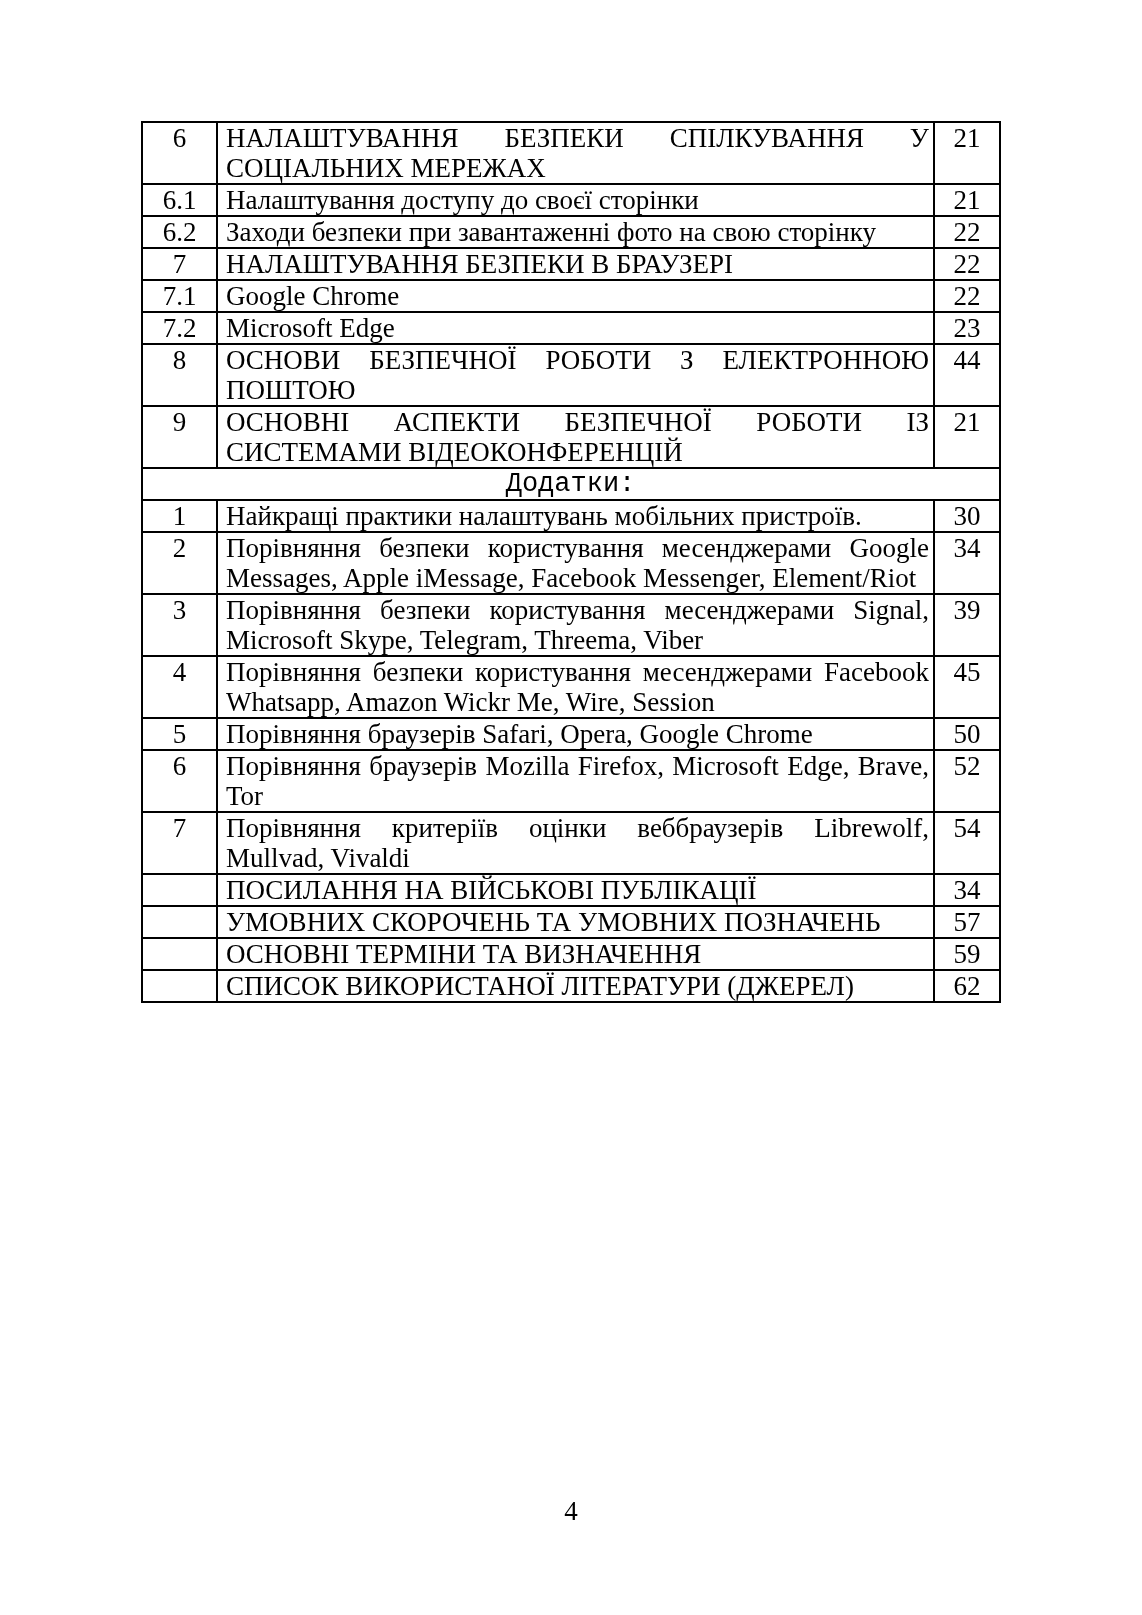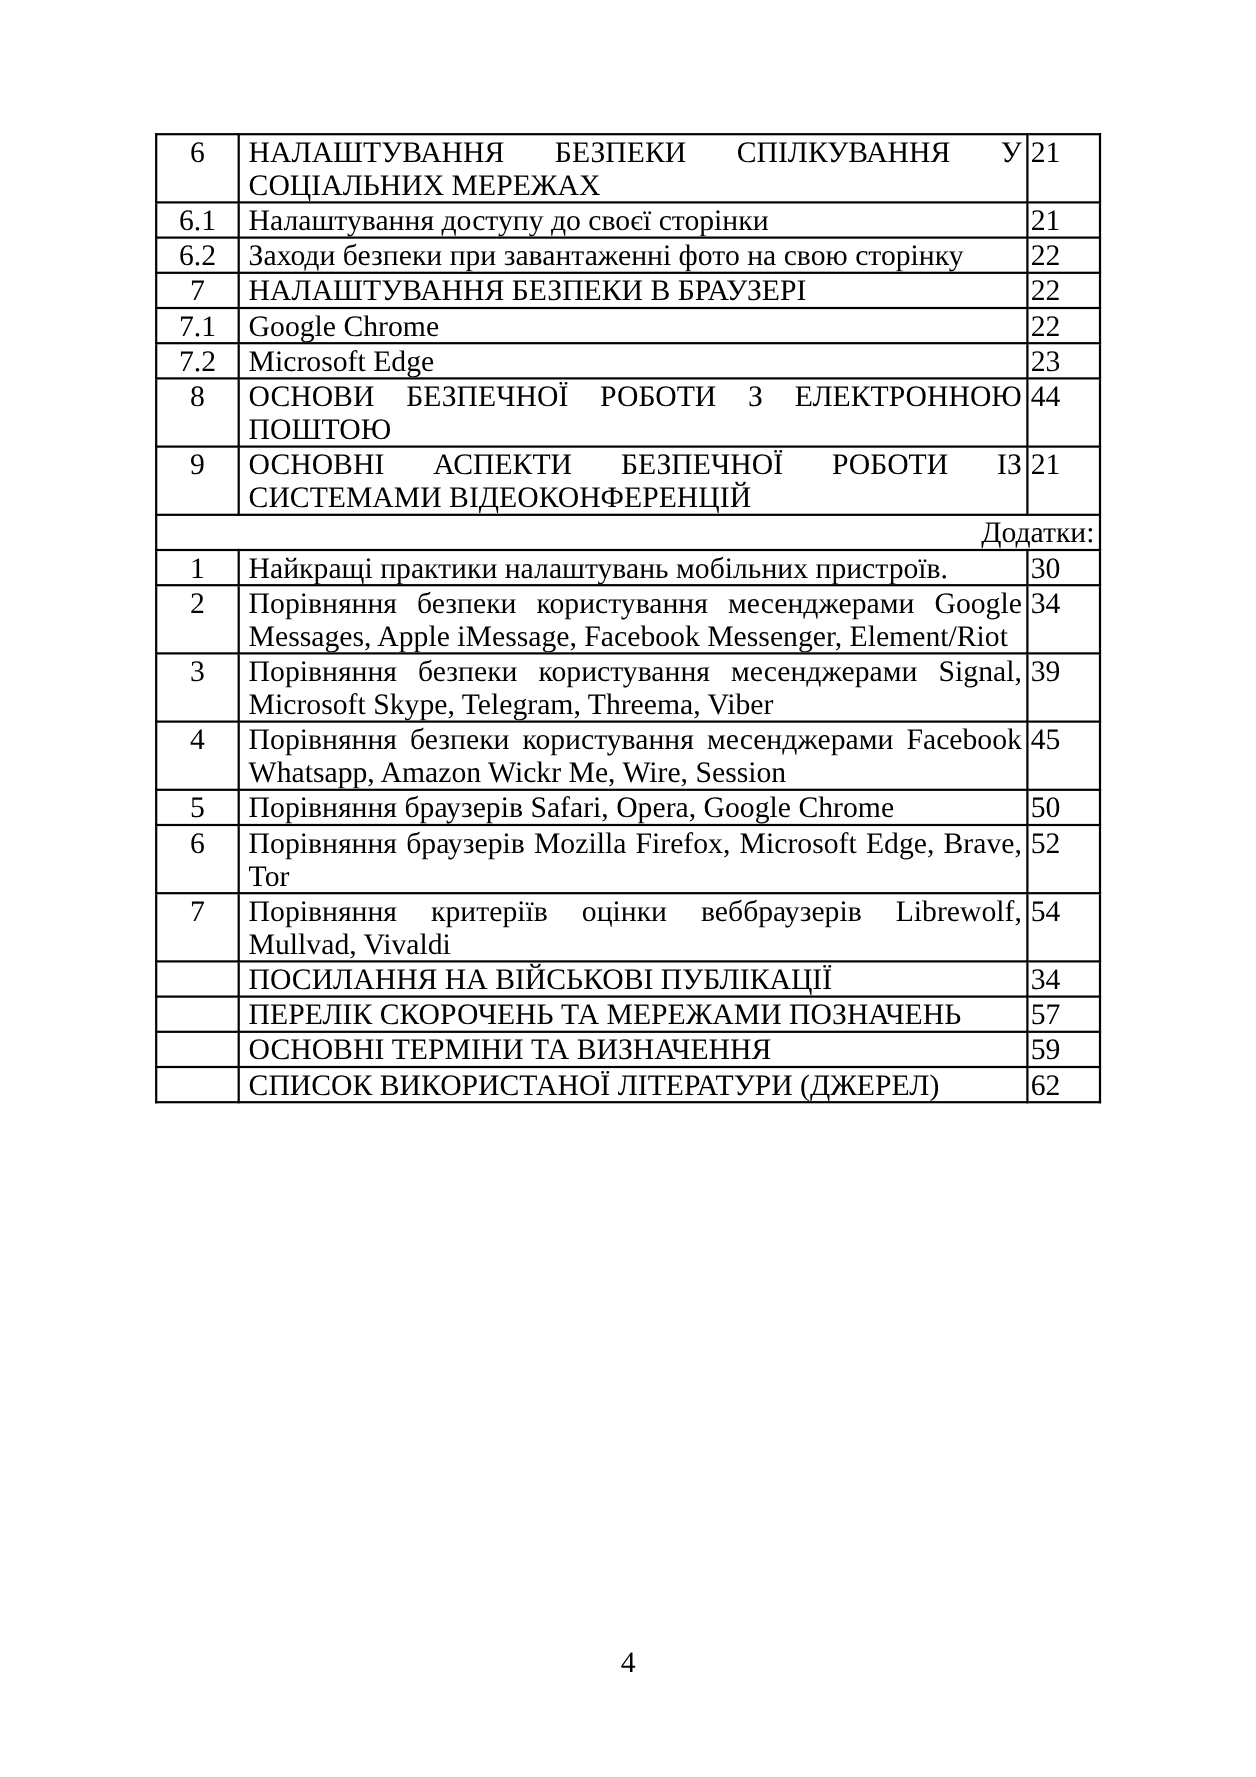--- a/index.html
+++ b/index.html
@@ -30,26 +30,27 @@
   }
   td.c-num {
     text-align: center;
     padding: 0 2px;
   }
   td.c-title {
     text-align: justify;
     padding: 0 4px 0 8px;
   }
   td.c-page {
-    text-align: left;
+    text-align: center;
     padding: 0 2px;
   }
   td.c-section {
-    text-align: right;
+    text-align: center;
     padding: 0 4px 0 3px;
+    font-family: Liberation Mono, monospace;
   }
   .page-number {
     position: absolute;
     top: 1496px;
     left: 0;
     width: 100%;
     text-align: center;
     font-size: 27px;
     line-height: 30px;
   }
@@ -162,21 +163,21 @@
   </tr>
 
   <tr>
     <td class="c-num"></td>
     <td class="c-title">ПОСИЛАННЯ НА ВІЙСЬКОВІ ПУБЛІКАЦІЇ</td>
     <td class="c-page">34</td>
   </tr>
 
   <tr>
     <td class="c-num"></td>
-    <td class="c-title">ПЕРЕЛІК СКОРОЧЕНЬ ТА МЕРЕЖАМИ ПОЗНАЧЕНЬ</td>
+    <td class="c-title">УМОВНИХ СКОРОЧЕНЬ ТА УМОВНИХ ПОЗНАЧЕНЬ</td>
     <td class="c-page">57</td>
   </tr>
 
   <tr>
     <td class="c-num"></td>
     <td class="c-title">ОСНОВНІ ТЕРМІНИ ТА ВИЗНАЧЕННЯ</td>
     <td class="c-page">59</td>
   </tr>
 
   <tr>

